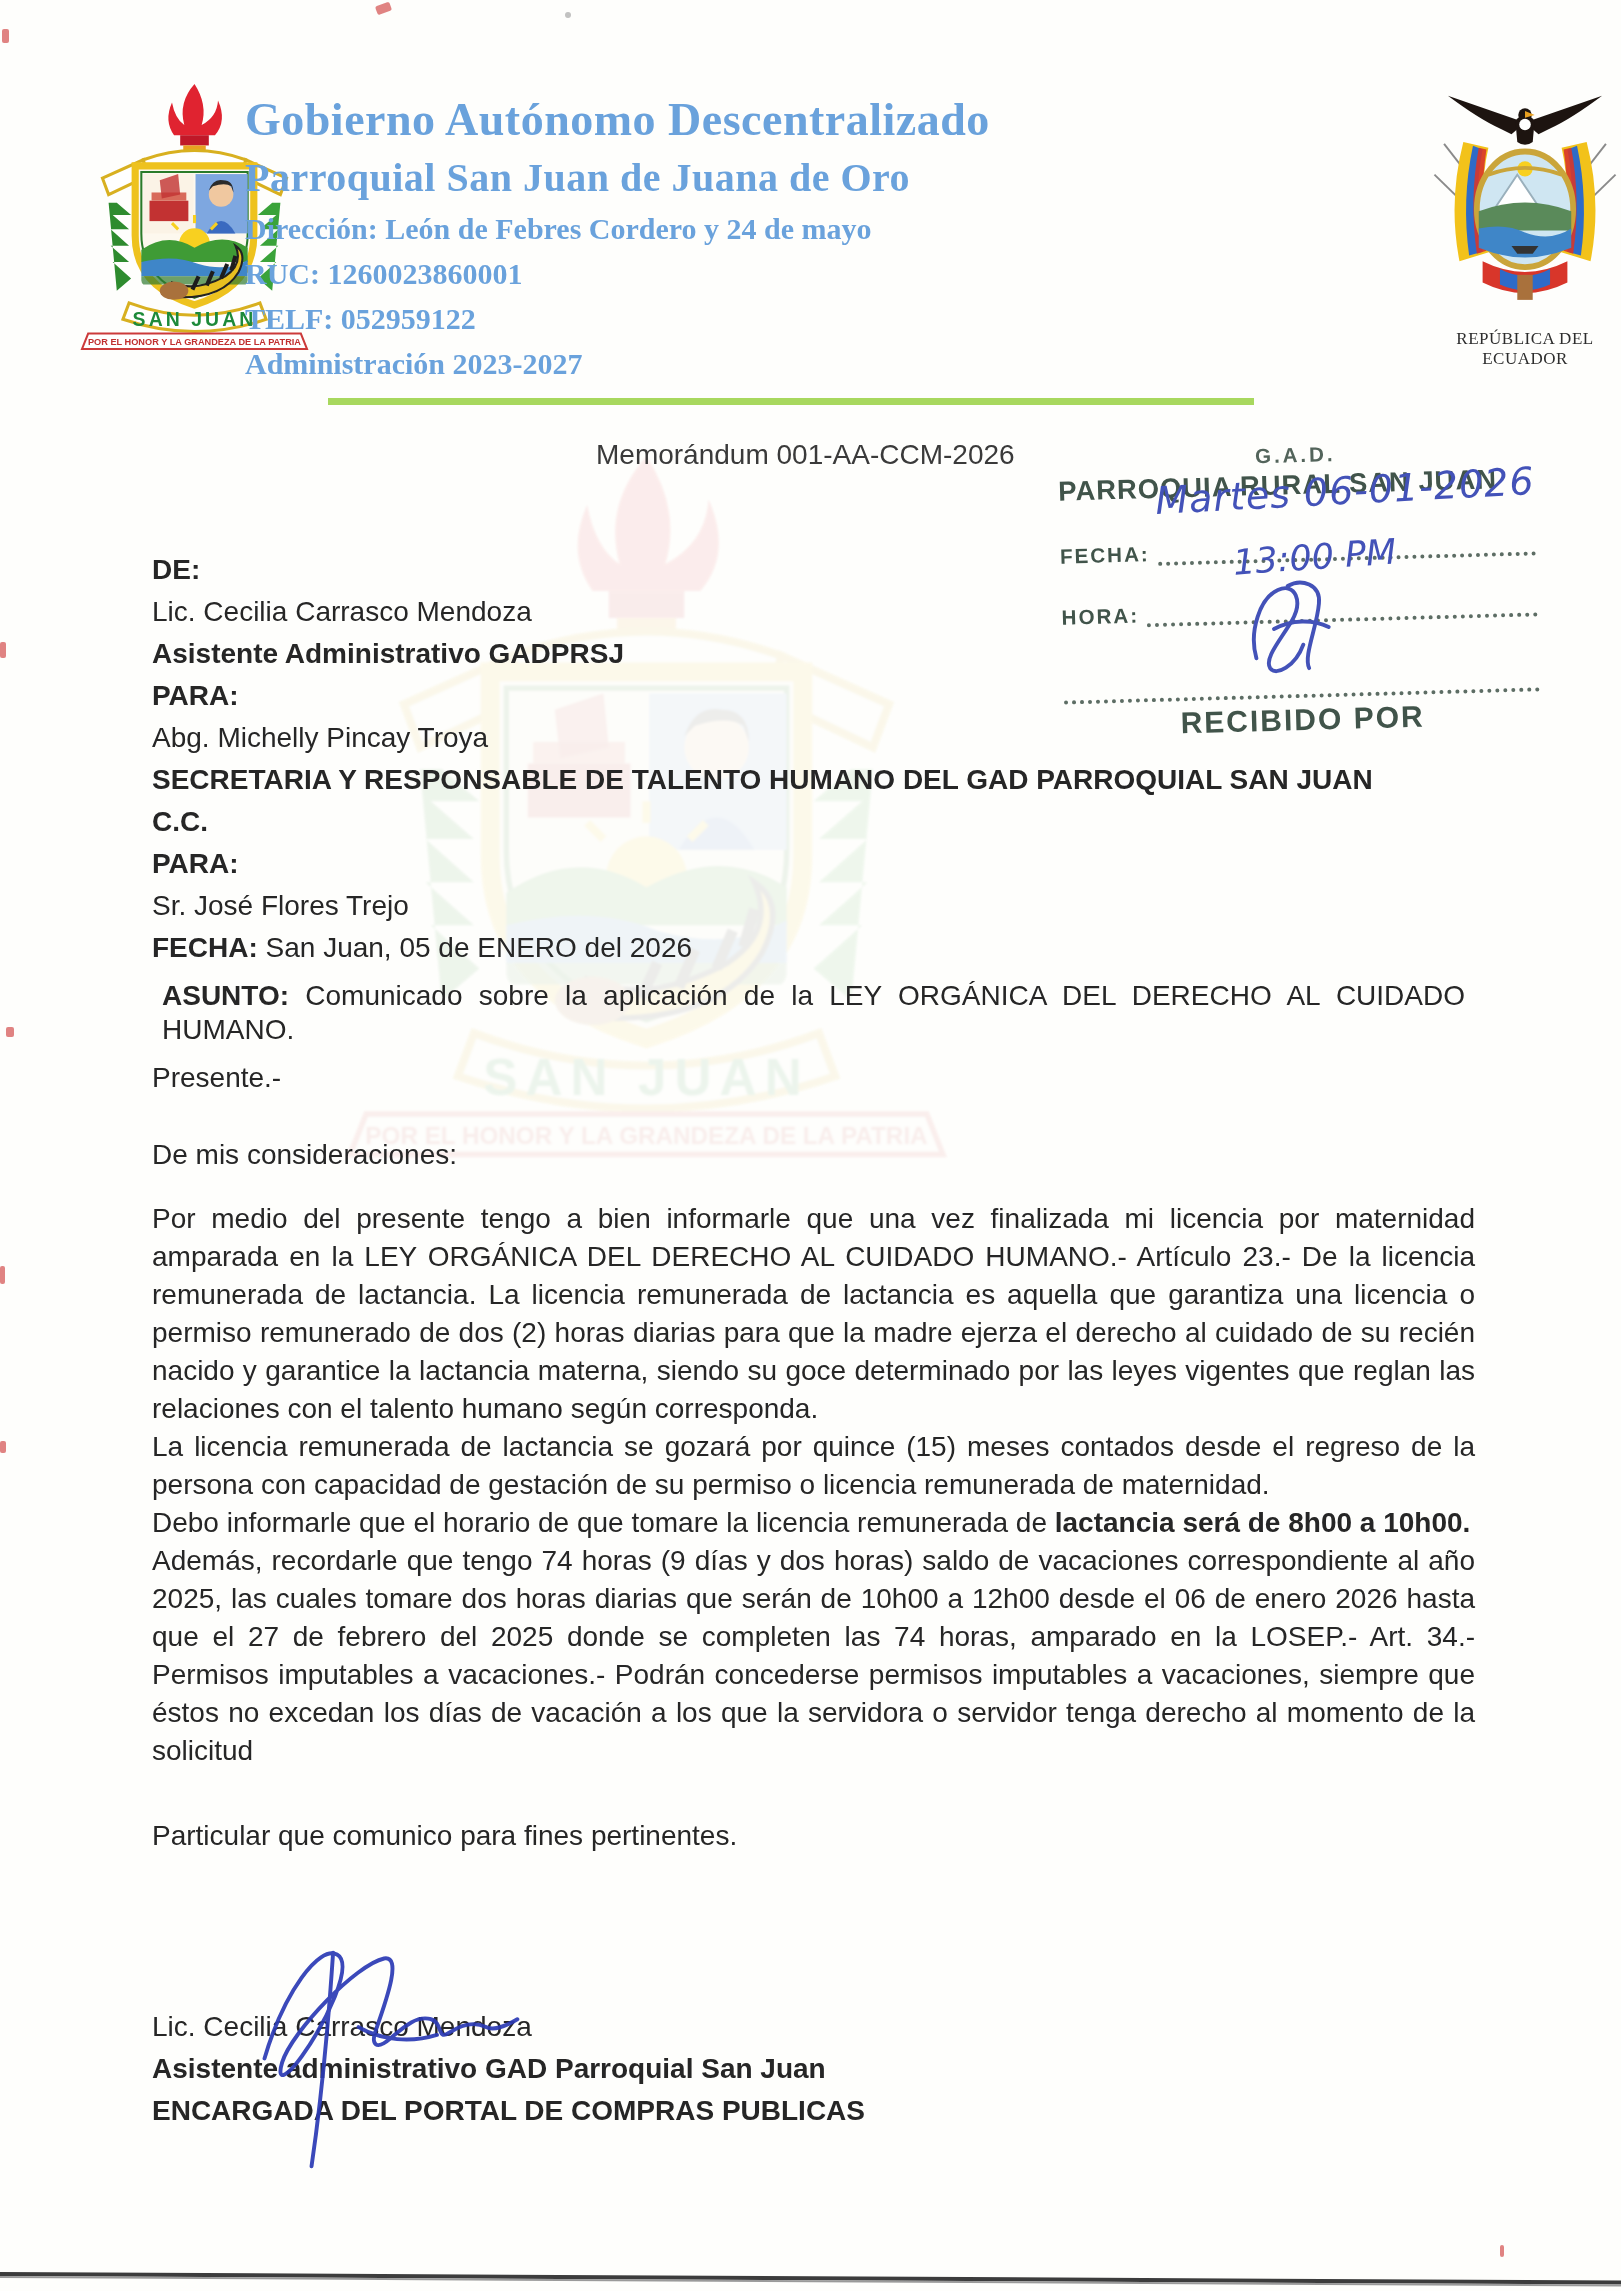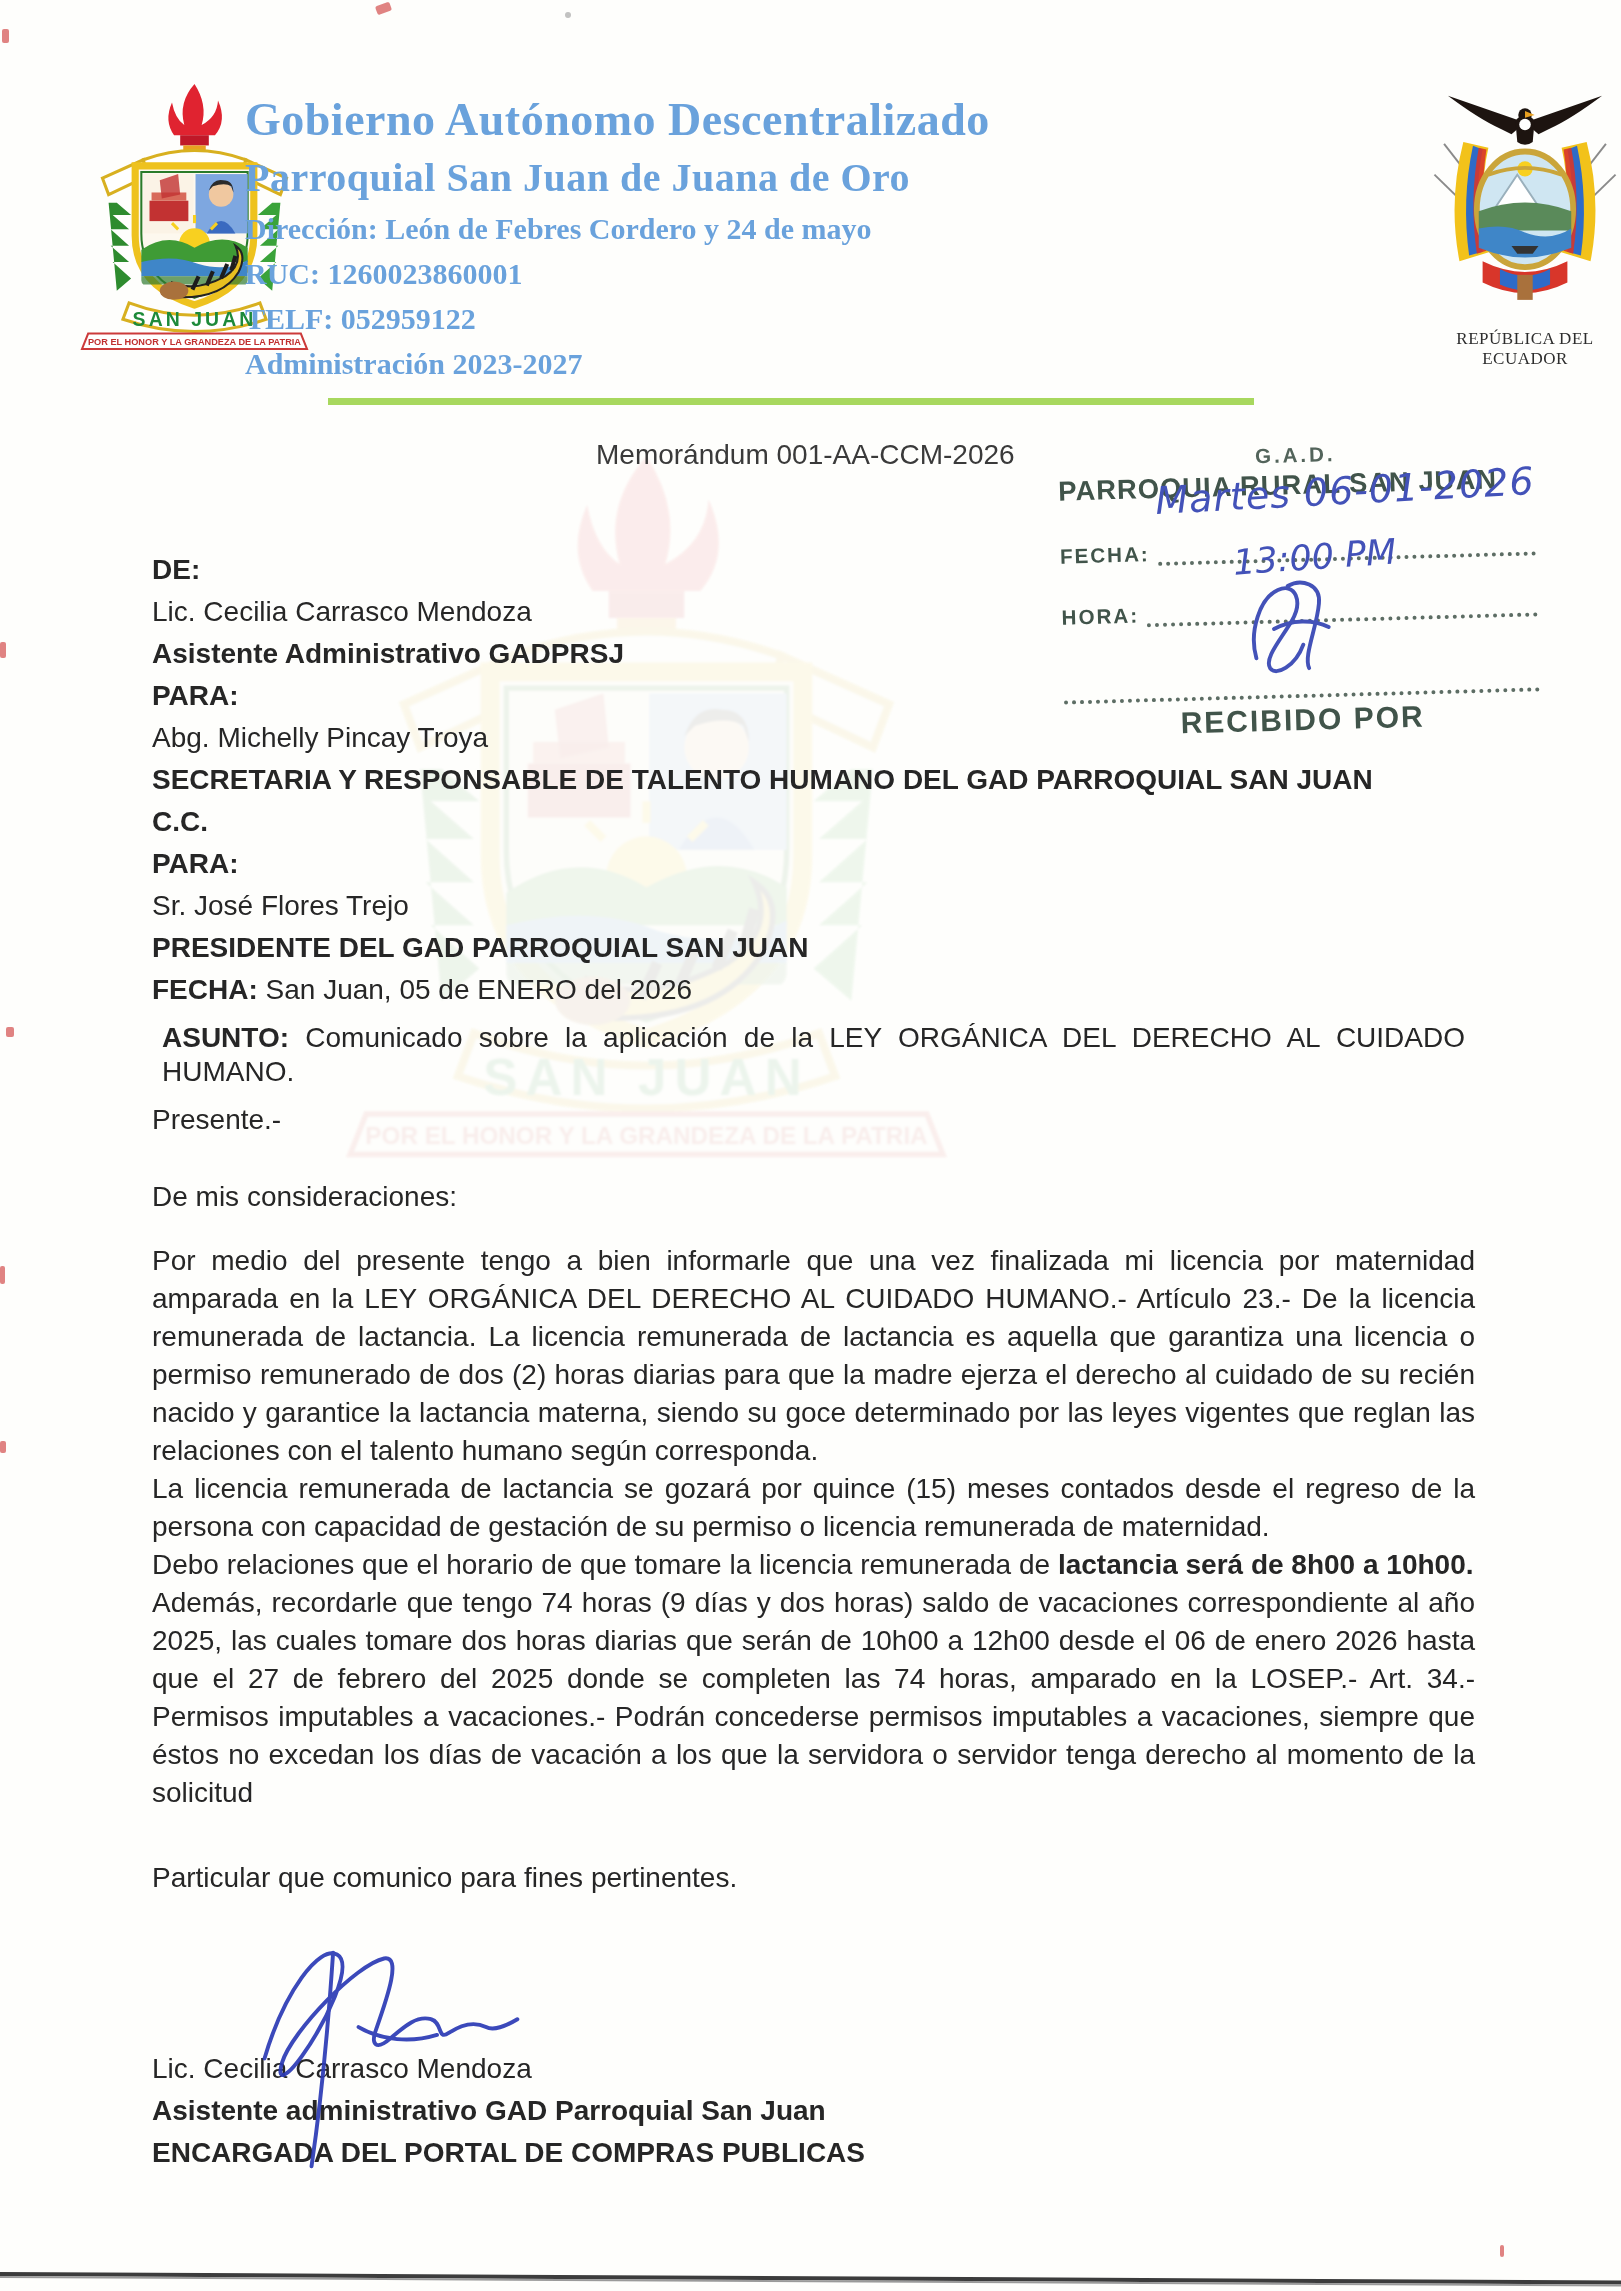--- a/index.html
+++ b/index.html
@@ -202,31 +202,30 @@
   <div class="letter">
     <div class="rline b">DE:</div>
     <div class="rline">Lic. Cecilia Carrasco Mendoza</div>
     <div class="rline b">Asistente Administrativo GADPRSJ</div>
     <div class="rline b">PARA:</div>
     <div class="rline">Abg. Michelly Pincay Troya</div>
     <div class="rline b">SECRETARIA Y RESPONSABLE DE TALENTO HUMANO DEL GAD PARROQUIAL SAN JUAN</div>
     <div class="rline b">C.C.</div>
     <div class="rline b">PARA:</div>
     <div class="rline">Sr. José Flores Trejo</div>
-    <div class="rline b">PRESIDENTE DEL GAD PARROQUIAL SAN JUAN</div>
     <div class="rline"><span class="b">FECHA:</span><span> San Juan, 05 de ENERO del 2026</span></div>
     <p class="jpara"><span class="b">ASUNTO:</span><span> Comunicado sobre la aplicación de la LEY ORGÁNICA DEL DERECHO AL CUIDADO HUMANO.</span></p>
     <div class="rline">Presente.-</div>
 
     <div class="salutation">De mis consideraciones:</div>
 
     <div class="bodytext">
       <p>Por medio del presente tengo a bien informarle que una vez finalizada mi licencia por maternidad amparada en la LEY ORGÁNICA DEL DERECHO AL CUIDADO HUMANO.- Artículo 23.- De la licencia remunerada de lactancia. La licencia remunerada de lactancia es aquella que garantiza una licencia o permiso remunerado de dos (2) horas diarias para que la madre ejerza el derecho al cuidado de su recién nacido y garantice la lactancia materna, siendo su goce determinado por las leyes vigentes que reglan las relaciones con el talento humano según corresponda.</p>
       <p>La licencia remunerada de lactancia se gozará por quince (15) meses contados desde el regreso de la persona con capacidad de gestación de su permiso o licencia remunerada de maternidad.</p>
-      <p><span>Debo relaciones que el horario de que tomare la licencia remunerada de </span><span class="b">lactancia será de 8h00 a 10h00.</span></p>
+      <p><span>Debo informarle que el horario de que tomare la licencia remunerada de </span><span class="b">lactancia será de 8h00 a 10h00.</span></p>
       <p>Además, recordarle que tengo 74 horas (9 días y dos horas) saldo de vacaciones correspondiente al año 2025, las cuales tomare dos horas diarias que serán de 10h00 a 12h00 desde el 06 de enero 2026 hasta que el 27 de febrero del 2025 donde se completen las 74 horas, amparado en la LOSEP.- Art. 34.- Permisos imputables a vacaciones.- Podrán concederse permisos imputables a vacaciones, siempre que éstos no excedan los días de vacación a los que la servidora o servidor tenga derecho al momento de la solicitud</p>
     </div>
 
     <div class="closing">Particular que comunico para fines pertinentes.</div>
 
     <svg class="sig-svg" width="353" height="245" viewBox="0 0 360 250">
       <g stroke="#2b3ab5" stroke-width="4" fill="none" stroke-linecap="round" opacity=".92">
         <path d="M30,128 C50,60 86,12 104,22 C122,32 92,92 68,126 C52,148 42,152 48,132 C58,100 124,32 152,26 C170,23 156,64 144,98 C138,114 144,120 158,108 C174,94 186,84 200,88 C212,91 206,110 218,102 C230,94 244,90 256,96 C264,100 278,94 288,88"></path>
         <path d="M100,20 C96,80 88,170 78,238"></path>
         <path d="M126,96 C150,110 180,112 206,104"></path>

